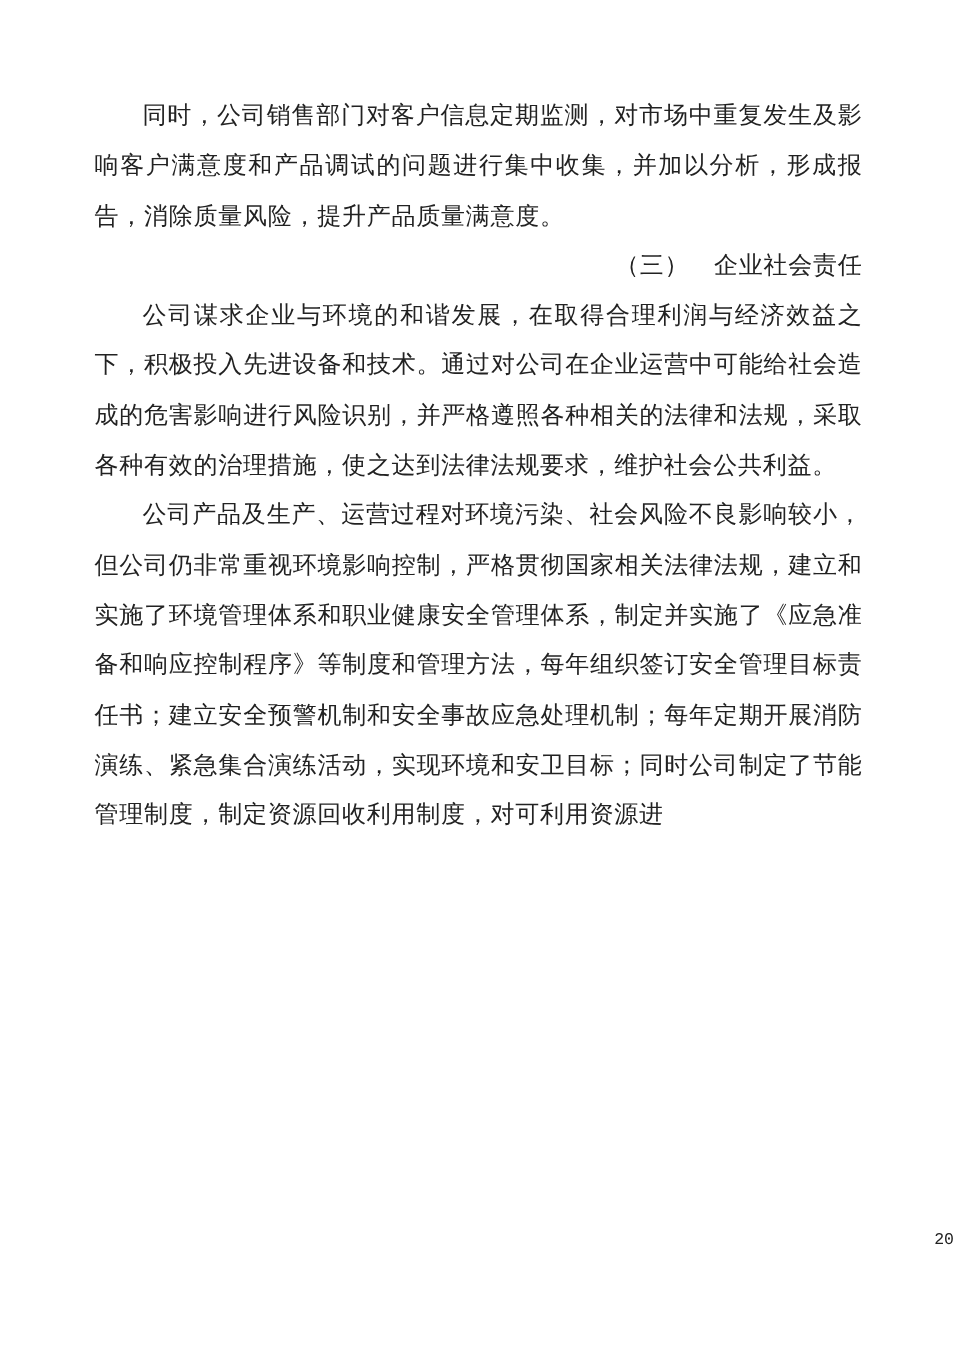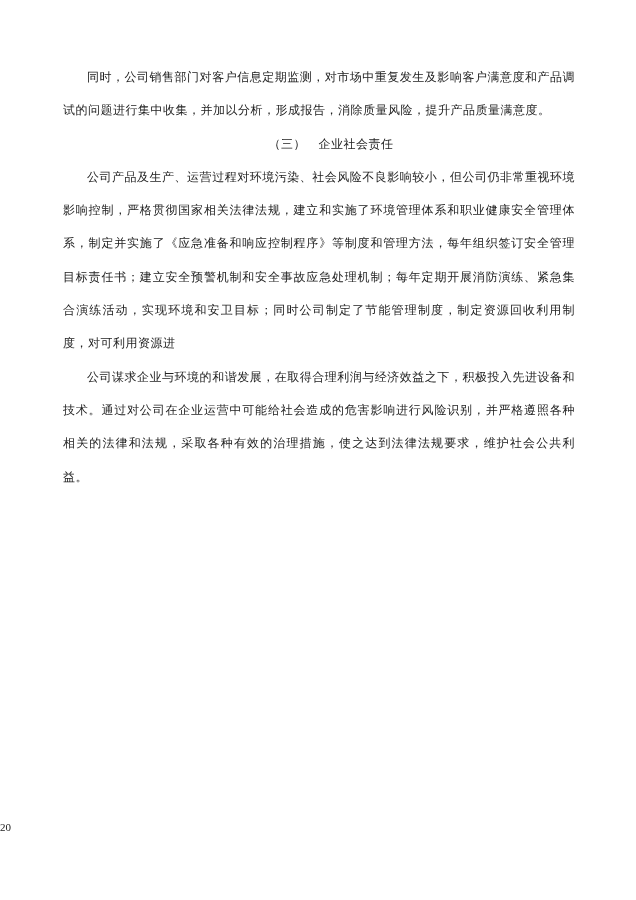--- a/index.html
+++ b/index.html
@@ -17,45 +17,45 @@
     width: 636px;
     height: 900px;
     background: #ffffff;
     box-sizing: border-box;
     padding: 61px 61px 0 63px;
     font-family: "Liberation Serif", "DejaVu Serif", serif;
     color: #222222;
   }
   .page p {
     margin: 0;
-    font-size: 12px;
+    font-size: 16px;
     line-height: 33.3px;
     letter-spacing: 0.5px;
     text-align: justify;
     text-justify: inter-character;
     text-indent: 2em;
     word-break: break-all;
   }
   .page p.heading {
-    text-align: center;
+    text-align: right;
   }
   .page-footer {
     position: absolute;
     left: 0;
     top: 820px;
     width: 636px;
-    text-align: left;
+    text-align: right;
     font-size: 11px;
     line-height: 14px;
     color: #222222;
-    font-family: Liberation Serif, serif;
+    font-family: Liberation Mono, monospace;
   }
 </style>
 </head>
 <body>
 
 <div class="page">
   <p class="body-p">同时，公司销售部门对客户信息定期监测，对市场中重复发生及影响客户满意度和产品调试的问题进行集中收集，并加以分析，形成报告，消除质量风险，提升产品质量满意度。</p>
   <p class="heading">（三）　企业社会责任</p>
+  <p class="body-p">公司谋求企业与环境的和谐发展，在取得合理利润与经济效益之下，积极投入先进设备和技术。通过对公司在企业运营中可能给社会造成的危害影响进行风险识别，并严格遵照各种相关的法律和法规，采取各种有效的治理措施，使之达到法律法规要求，维护社会公共利益。</p>
   <p class="body-p">公司产品及生产、运营过程对环境污染、社会风险不良影响较小，但公司仍非常重视环境影响控制，严格贯彻国家相关法律法规，建立和实施了环境管理体系和职业健康安全管理体系，制定并实施了《应急准备和响应控制程序》等制度和管理方法，每年组织签订安全管理目标责任书；建立安全预警机制和安全事故应急处理机制；每年定期开展消防演练、紧急集合演练活动，实现环境和安卫目标；同时公司制定了节能管理制度，制定资源回收利用制度，对可利用资源进</p>
-  <p class="body-p">公司谋求企业与环境的和谐发展，在取得合理利润与经济效益之下，积极投入先进设备和技术。通过对公司在企业运营中可能给社会造成的危害影响进行风险识别，并严格遵照各种相关的法律和法规，采取各种有效的治理措施，使之达到法律法规要求，维护社会公共利益。</p>
   <div class="page-footer">20</div>
 </div>
 
 </body></html>

